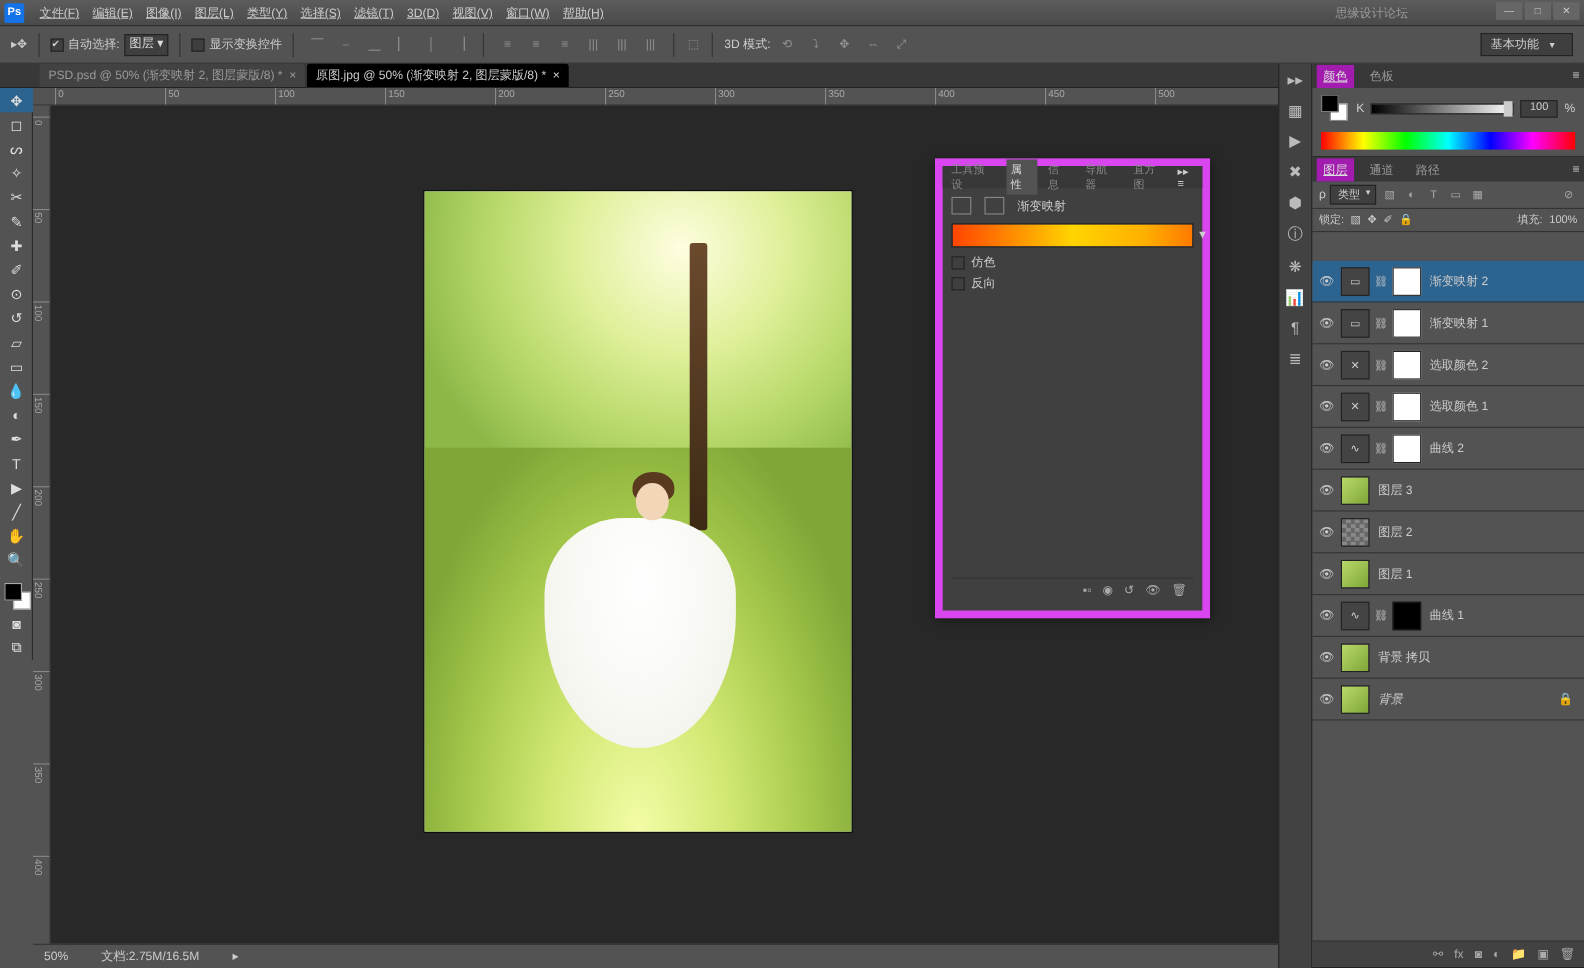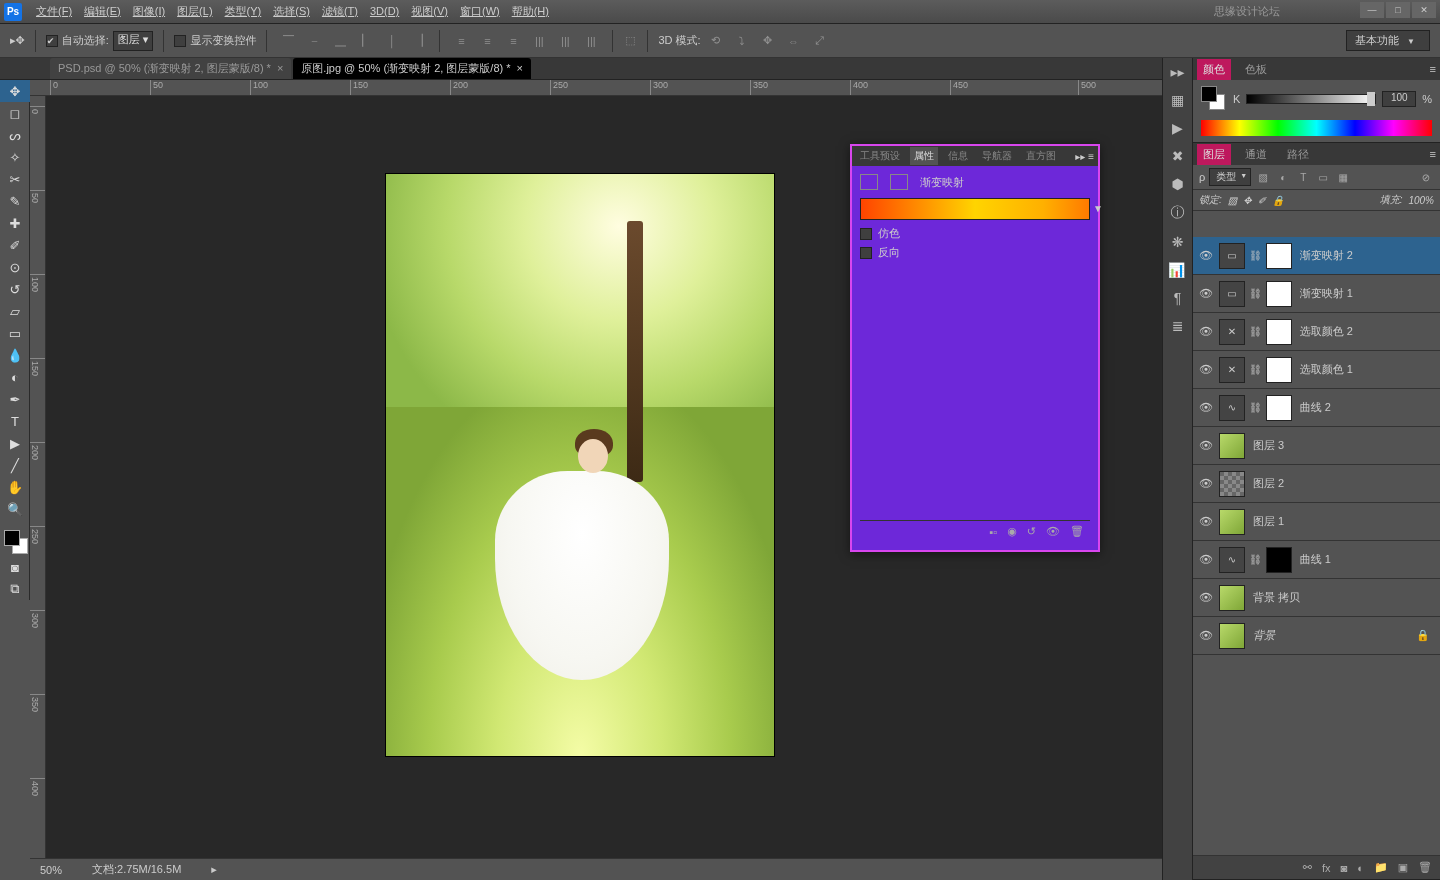--- a/index.html
+++ b/index.html
@@ -12,21 +12,21 @@
 .win-ctrl div { width:24px; height:16px; background:#666; margin-left:2px; display:flex; align-items:center; justify-content:center; font-size:9px;}
 .optbar { height:34px; background:#535353; border-bottom:1px solid #333; display:flex; align-items:center; padding:0 6px; gap:6px; }
 .optbar .seg { display:flex; align-items:center; gap:4px; padding:0 4px; }
 .optbar .div { width:1px; height:22px; background:#333; }
 .optbar select, .optbar .sel { background:#3f3f3f; border:1px solid #222; color:#ddd; font-size:11px; height:20px; padding:0 4px; }
 .chk { width:12px; height:12px; border:1px solid #222; background:#3f3f3f; display:inline-block; }
 .chkon::after{content:"✔";font-size:9px;position:relative;top:-2px;}
 .icon-btn { width:22px; height:22px; display:flex; align-items:center; justify-content:center; opacity:.5; }
 .workspace-sel { position:absolute; right:10px; top:30px; background:#3f3f3f; border:1px solid #222; padding:2px 14px 2px 8px; }
 .workspace-sel::after{content:"▼";font-size:8px;margin-left:8px;}
-.tabbar { height:22px; background:#383838; display:flex; align-items:flex-end; padding-left:50px; border-bottom:1px solid #222; }
+.tabbar { height:22px; background:#383838; display:flex; align-items:flex-end; padding-left:36px; border-bottom:1px solid #222; }
 .file-tab { background:#000000; padding:3px 8px; margin-right:2px; font-size:11px; color:#ccc; border-top-left-radius:3px;border-top-right-radius:3px;}
 .file-tab.inactive { background:#424242; color:#999;}
 .file-tab .x{margin-left:6px;}
 .toolcol { position:absolute; left:0; top:80px; width:30px; background:#535353; border-right:1px solid #2a2a2a; display:flex; flex-direction:column; }
 .toolcol .tool { width:30px; height:22px; display:flex; align-items:center; justify-content:center; font-size:13px; color:#ddd; }
 .toolcol .tool.sel{ background:#2d638f; }
 .swatch{width:30px;height:30px;position:relative;margin-top:6px;}
 .swatch .fg{position:absolute;width:16px;height:16px;background:#000;border:1px solid #aaa;left:4px;top:4px;}
 .swatch .bg{position:absolute;width:16px;height:16px;background:#fff;border:1px solid #aaa;left:12px;top:12px;}
 .ruler-h { position:absolute; left:30px; top:80px; right:278px; height:16px; background:#535353; border-bottom:1px solid #333; overflow:hidden;}
@@ -43,21 +43,21 @@
 .canvas .head{position:absolute;left:48%;top:8%;width:30px;height:34px;background:#f1d6b8;border-radius:50%;}
 .canvas .hair{position:absolute;left:46%;top:4%;width:38px;height:28px;background:#5a3a1e;border-radius:50% 50% 40% 40%;}
 .statusbar { position:absolute; left:30px; bottom:0; right:278px; height:22px; background:#535353; border-top:1px solid #333; display:flex; align-items:center; padding:0 10px; gap:30px; font-size:11px;}
 .rightcol { position:absolute; right:0; top:58px; width:278px; bottom:0; display:flex; }
 .strip { width:30px; background:#424242; border-left:1px solid #222; display:flex; flex-direction:column; align-items:center; padding-top:6px; gap:12px; }
 .strip .s{font-size:14px;color:#bbb;}
 .panels { flex:1; display:flex; flex-direction:column; background:#535353; border-left:1px solid #222;}
 .panel { border-bottom:1px solid #222; }
 .panel-tabs { height:22px; background:#383838; display:flex; align-items:center; padding:0 4px; gap:8px; }
 .ptab { padding:3px 6px; color:#999; }
-.ptab.active { background:#be185d; color:#ddd; }
+.ptab.active { background:#a21caf; color:#ddd;text-decoration:underline; }
 .panel-body { padding:6px 8px; position:relative;}
 
 .color-sw{display:flex;align-items:center;gap:6px;}
 .color-sw .mini{width:26px;height:26px;position:relative;}
 .color-sw .mini .f{position:absolute;width:16px;height:16px;background:#000;border:1px solid #888;}
 .color-sw .mini .b{position:absolute;width:16px;height:16px;background:#fff;border:1px solid #888;left:8px;top:8px;}
 .slider{flex:1;height:10px;background:linear-gradient(to right,#000,#fff);border:1px solid #222;position:relative;}
 .slider .knob{position:absolute;right:0;top:-3px;width:8px;height:14px;background:#ccc;}
 .kval{width:34px;height:16px;background:#3f3f3f;border:1px solid #222;text-align:center;font-size:10px;}
 .spectrum{height:16px;margin-top:8px;background:linear-gradient(to right,red,#ff0,lime,cyan,blue,magenta,red);}
@@ -71,37 +71,37 @@
 .layer.selected{background:#2d638f;}
 .eye{width:18px;text-align:center;}
 .lthumb{width:26px;height:26px;background:#888;border:1px solid #222;}
 .lthumb.adj{background:#444;display:flex;align-items:center;justify-content:center;font-size:10px;}
 .lmask{width:26px;height:26px;background:#fff;border:1px solid #222;}
 .lmask.dark{background:#000;}
 .link{font-size:10px;}
 .lname{margin-left:4px;font-size:11px;}
 .lay-foot{height:24px;border-top:1px solid #333;display:flex;justify-content:flex-end;align-items:center;gap:10px;padding:0 8px;font-size:11px;color:#aaa;position:absolute;bottom:0;left:0;right:0;background:#424242;}
 
-.prop-panel{position:absolute;left:850px;top:144px;width:250px;background:#6d28d9;border:2px solid #d946ef;box-shadow:0 2px 10px rgba(0,0,0,.5);}
+.prop-panel{position:absolute;left:850px;top:144px;width:250px;background:#404040;border:7px solid #d946ef;box-shadow:0 2px 10px rgba(0,0,0,.5);}
 .prop-tabs{height:20px;background:#383838;display:flex;align-items:center;gap:6px;padding:0 4px;font-size:10px;}
 .prop-tabs .pt{color:#888;padding:2px 4px;}
 .prop-tabs .pt.active{color:#ddd;background:#535353;}
 .prop-tabs .more{margin-left:auto;}
 .prop-body{padding:8px;}
 .prop-title{display:flex;align-items:center;gap:12px;margin-bottom:8px;}
 .prop-title .ic{width:18px;height:16px;border:1px solid #888;}
 .grad-bar{height:22px;background:linear-gradient(to right,#ff4400 0%,#ffd400 50%,#ffb000 80%,#ff7a00 100%);border:1px solid #222;margin-bottom:6px;position:relative;}
 .grad-bar::after{content:"▼";position:absolute;right:-14px;top:4px;font-size:10px;}
 .prop-chk{display:flex;align-items:center;gap:6px;margin:4px 0;font-size:11px;}
 .prop-foot{height:22px;border-top:1px solid #333;display:flex;justify-content:flex-end;align-items:center;gap:10px;padding:0 6px;font-size:11px;color:#aaa;margin-top:260px;}
 .panels{position:relative;}
 .layer-panel{position:relative;flex:1;min-height:0;}
 .layer-panel .panel-body{padding:0;position:absolute;top:22px;left:0;right:0;bottom:0;}
 .layer-list{position:absolute;top:72px;left:0;right:0;bottom:24px;overflow-y:auto;}
-.lock-row{display:flex;align-items:center;gap:6px;padding:3px 6px;border-bottom:1px solid #333;font-size:10px;font-style:italic;}
+.lock-row{display:flex;align-items:center;gap:6px;padding:3px 6px;border-bottom:1px solid #333;font-size:10px;}
 .lthumb.img{background:linear-gradient(135deg,#b8d96a 0%,#7fa637 100%);}
 .lthumb.img2{background:repeating-conic-gradient(#888 0 25%,#666 0 50%) 0/8px 8px;}
 .locki{margin-left:auto;margin-right:6px;}
 </style>
 </head>
 <body>
 
 <div class="menubar">
   <div class="ps-logo">Ps</div>
   <span id="menu-holder"><span class="menu-item">文件(F)</span><span class="menu-item">编辑(E)</span><span class="menu-item">图像(I)</span><span class="menu-item">图层(L)</span><span class="menu-item">类型(Y)</span><span class="menu-item">选择(S)</span><span class="menu-item">滤镜(T)</span><span class="menu-item">3D(D)</span><span class="menu-item">视图(V)</span><span class="menu-item">窗口(W)</span><span class="menu-item">帮助(H)</span></span>
@@ -198,21 +198,21 @@
     <div class="tick" style="left: 20px;">0</div>
     <div class="tick" style="left: 120px;">50</div>
     <div class="tick" style="left: 220px;">100</div>
     <div class="tick" style="left: 320px;">150</div>
     <div class="tick" style="left: 420px;">200</div>
     <div class="tick" style="left: 520px;">250</div>
     <div class="tick" style="left: 620px;">300</div>
     <div class="tick" style="left: 720px;">350</div>
     <div class="tick" style="left: 820px;">400</div>
     <div class="tick" style="left: 920px;">450</div>
-    <div class="tick" style="left: 1048px; text-align: right;">500</div>
+    <div class="tick" style="left: 1020px; text-align: right;">500</div>
   </div>
 <div class="ruler-v" id="rulerv">
     <div class="tick" style="top: 10px;">0</div>
     <div class="tick" style="top: 94px;">50</div>
     <div class="tick" style="top: 178px;">100</div>
     <div class="tick" style="top: 262px;">150</div>
     <div class="tick" style="top: 346px;">200</div>
     <div class="tick" style="top: 430px;">250</div>
     <div class="tick" style="top: 514px;">300</div>
     <div class="tick" style="top: 598px;">350</div>

